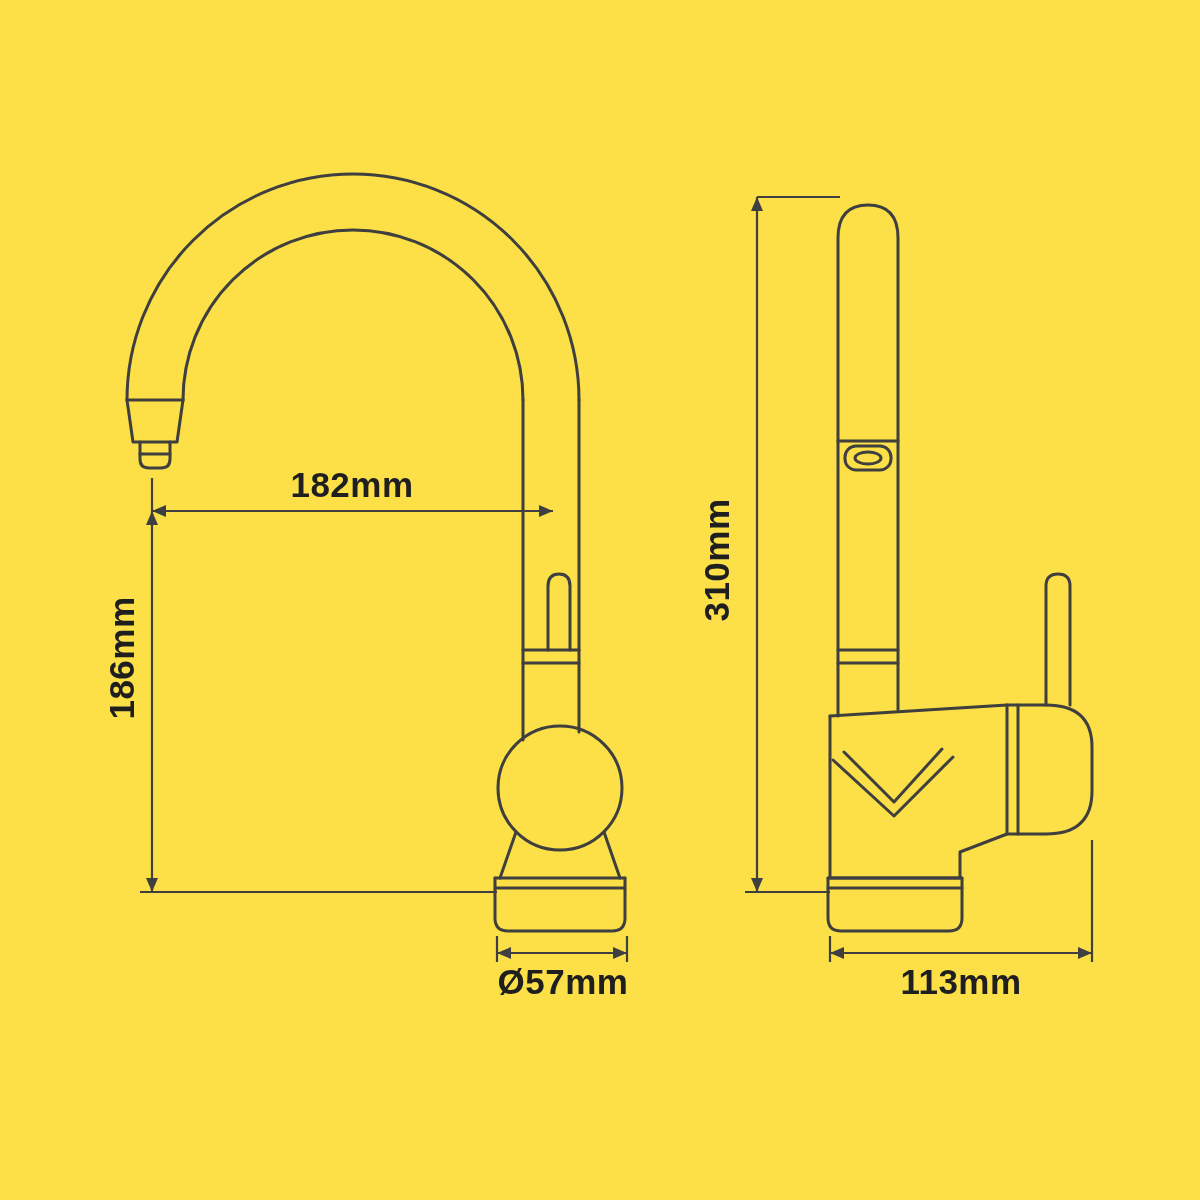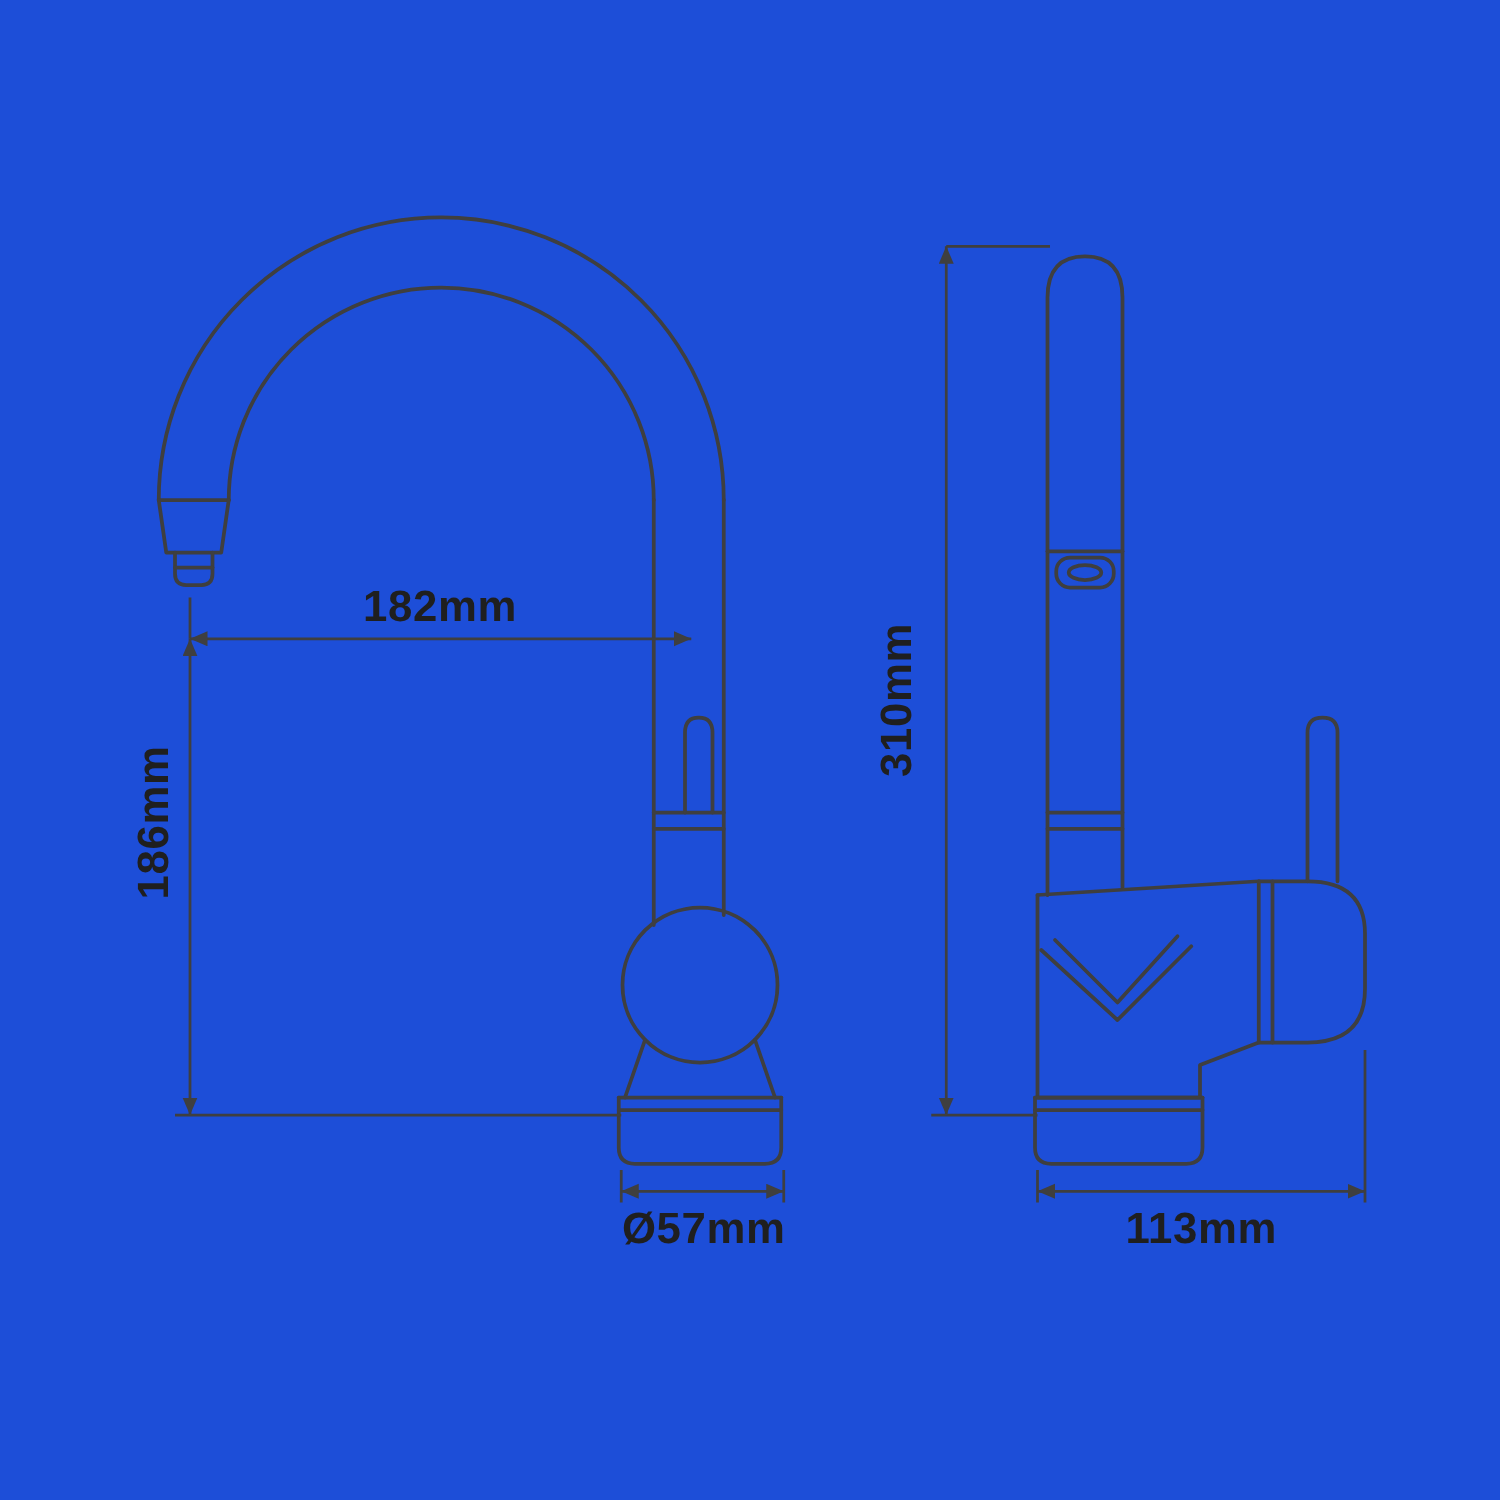--- a/index.html
+++ b/index.html
@@ -1,17 +1,17 @@
 <!DOCTYPE html>
 <html><head>
 <meta charset="utf-8">
 <style>
   html,body{margin:0;padding:0;background:#ffffff;}
   body{width:1200px;height:1200px;font-family:"Liberation Sans",sans-serif;}
-  .stage{position:relative;width:1200px;height:1200px;background:#1d4ed8;overflow:hidden;}
+  .stage{position:relative;width:1200px;height:1200px;background:#fde047;overflow:hidden;}
   svg{display:block;}
   .draw path, .draw rect, .draw ellipse, .draw circle{
     fill:none;stroke:#3f3f3f;stroke-width:3;stroke-linecap:round;stroke-linejoin:round;
   }
   .dims path, .dims line{
     fill:none;stroke:#3f3f3f;stroke-width:2.2;stroke-linecap:butt;
   }
   .dim-label{
     font-family:"Liberation Sans",sans-serif;
     font-size:35px;font-weight:600;fill:#1f1f1f;letter-spacing:0.5px;

